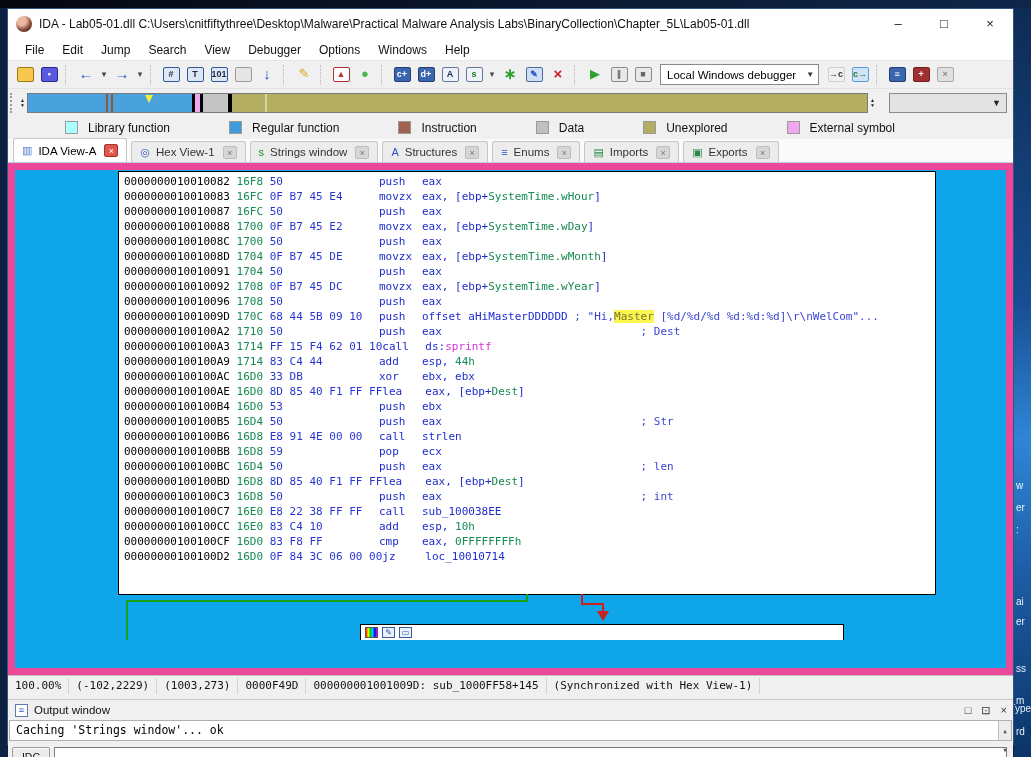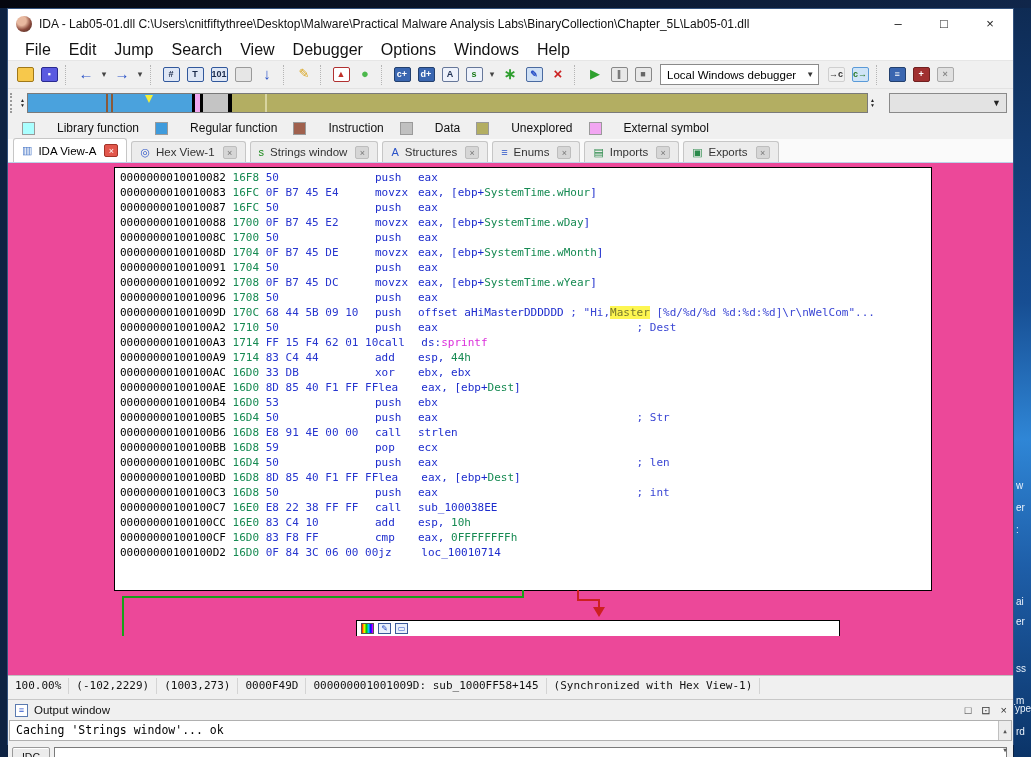--- a/index.html
+++ b/index.html
@@ -18,21 +18,21 @@
          border:1px solid #33527d; z-index:2; display:flex; flex-direction:column; }
 
   .titlebar { height:30px; background:#fff; display:flex; align-items:center; padding-left:8px; flex:0 0 auto; }
   .appicon { width:16px; height:16px; border-radius:50%; margin-right:7px;
              background:radial-gradient(circle at 35% 30%,#e8b9a0 0 30%,#8a4a3c 60%,#3a1f18 100%); flex:0 0 auto; }
   .title-text { font-size:12px; color:#111; white-space:nowrap; overflow:hidden; }
   .wctrls { margin-left:auto; display:flex; height:30px; }
   .wbtn { width:46px; text-align:center; line-height:30px; font-size:13px; color:#222; }
 
   .menubar { height:22px; background:#fff; display:flex; align-items:center; padding-left:8px; flex:0 0 auto; border-bottom:1px solid #e6e6e6; }
-  .menu-item { font-size:16px; color:#111; padding:0 9px; line-height:22px; }
+  .menu-item { font-size:12px; color:#111; padding:0 9px; line-height:22px; }
 
   .toolbar { height:28px; background:#f0f0f0; display:flex; align-items:center; padding-left:6px; gap:2px; flex:0 0 auto; border-bottom:1px solid #e2e2e2; }
   .tsep { width:5px; height:20px; border-left:1px dotted #b5b5b5; margin:0 3px; }
   .tool { width:22px; height:22px; line-height:20px; text-align:center; font-size:13px; flex:0 0 auto; }
   .tool.bold { font-weight:bold; font-size:15px; }
   .tool.small { width:10px; font-size:9px; color:#444; }
   .chip { display:inline-block; width:17px; height:15px; line-height:13px; margin-top:3px; border:1px solid #888;
           font-size:9px; font-weight:bold; text-align:center; border-radius:2px; overflow:hidden; }
   .dbgsel { height:21px; min-width:150px; background:#fff; border:1px solid #8a8a8a; display:flex; align-items:center;
             font-size:11.5px; padding:0 4px 0 6px; margin:0 4px; }
@@ -43,36 +43,36 @@
   .bhandle { width:6px; height:20px; border-left:2px dotted #9a9a9a; margin-right:2px; }
   .bandarrows { display:flex; flex-direction:column; font-size:5px; color:#222; line-height:5px; padding:0 2px; }
   .band { flex:1; height:20px; border:1px solid #7a7a7a; display:flex; position:relative; background:#b3ae62; }
   .bseg { height:100%; }
   .bmark { position:absolute; top:0; width:2px; height:100%; }
   .bmarker { position:absolute; top:1px; width:0; height:0; border-left:4px solid transparent; border-right:4px solid transparent; border-top:8px solid #f3ef3a; }
   .bandbox { width:118px; height:20px; background:#e3e3e3; border:1px solid #8a8a8a; margin-left:12px; position:relative; }
   .bandbox .caret { position:absolute; right:5px; top:4px; font-size:9px; color:#222; }
 
   .legend { height:22px; display:flex; align-items:center; padding-left:14px; gap:16px; flex:0 0 auto; }
-  .litem { display:flex; align-items:flex-end; gap:22px; }
+  .litem { display:flex; align-items:flex-start; gap:10px;margin-left:43px; }
   .lswatch { width:13px; height:13px; border:1px solid #9a9a9a; }
   .llabel { font-size:12px; color:#111; }
 
   
   .tabbar { height:24px; background:#fafafa; display:flex; align-items:flex-end; padding-left:5px; gap:4px; flex:0 0 auto; border-bottom:1px solid #bcd2ea; }
   .tab { display:flex; align-items:center; height:21px; background:#ececec; border:1px solid #c6c6c6; border-bottom:none;
          border-radius:3px 3px 0 0; padding:0 8px; font-size:11.5px; color:#333; }
   .tab.active { background:#fff; height:24px; color:#000; }
   .tabicon { font-size:11px; margin-right:6px; }
   .tabclose { width:14px; height:13px; line-height:12px; text-align:center; font-size:9px; background:#d6d6d6; color:#777;
               border-radius:2px; margin-left:8px; border:1px solid #bdbdbd; }
   .tab.active .tabclose { background:#e2574c; color:#fff; border-color:#a33328; }
 
   
-  .graph { position:relative; height:512px; background:#ec4899; border:3px solid #ec4899; overflow:hidden; flex:0 0 auto; }
+  .graph { position:relative; height:512px; background:#0ea5e9; border:7px solid #ec4899; overflow:hidden; flex:0 0 auto; }
   .node1 { position:absolute; left:103px; top:1px; width:818px; height:424px; background:#fff; border:1px solid #000;
            padding:2px 0 0 5px; font-family:"DejaVu Sans Mono",monospace; font-size:11px; line-height:15px; overflow:hidden; }
   .aline { white-space:pre; }
   .addr { display:inline-block; width:17ch; color:#000; }
   .sp   { display:inline-block; width:5ch; color:#168a52; }
   .byt  { display:inline-block; min-width:16.5ch; color:#2736cf; }
   .mn   { display:inline-block; min-width:6.5ch; color:#1d2ccd; }
   .ops-main { display:inline-block; }
   .ops-main.pad { min-width:32ch; }
   .sb { color:#1d2ccd; } .sg { color:#168a52; } .sc { color:#3a46d4; }

